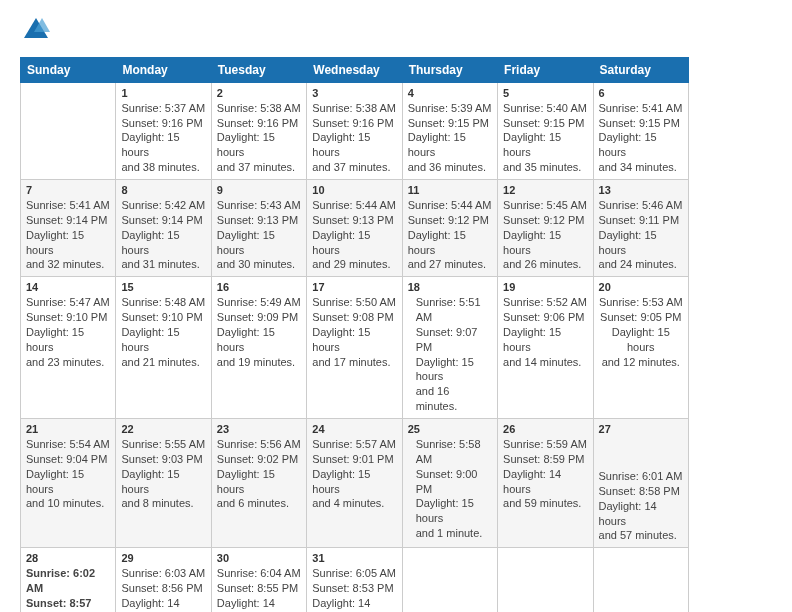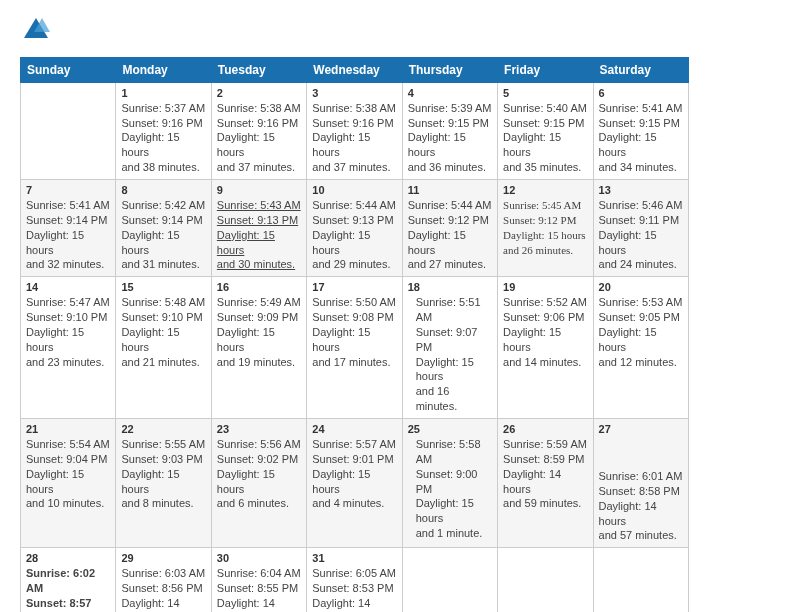--- a/index.html
+++ b/index.html
@@ -184,42 +184,42 @@
           </td>
           <td>
             <span class="day-number">8</span>
             <div class="cell-content" style="white-space: pre-line;">Sunrise: 5:42 AM
 Sunset: 9:14 PM
 Daylight: 15 hours
 and 31 minutes.</div>
           </td>
           <td>
             <span class="day-number">9</span>
-            <div class="cell-content" style="white-space: pre-line; text-decoration: underline;">Sunrise: 5:43 AM
+            <div class="cell-content" style="white-space: pre-line;">Sunrise: 5:43 AM
 Sunset: 9:13 PM
 Daylight: 15 hours
 and 30 minutes.</div>
           </td>
           <td>
             <span class="day-number">10</span>
             <div class="cell-content" style="white-space: pre-line;">Sunrise: 5:44 AM
 Sunset: 9:13 PM
 Daylight: 15 hours
 and 29 minutes.</div>
           </td>
           <td>
             <span class="day-number">11</span>
             <div class="cell-content" style="white-space: pre-line;">Sunrise: 5:44 AM
 Sunset: 9:12 PM
 Daylight: 15 hours
 and 27 minutes.</div>
           </td>
           <td>
             <span class="day-number">12</span>
-            <div class="cell-content" style="white-space: pre-line; font-family: Liberation Serif, serif;">Sunrise: 5:45 AM
+            <div class="cell-content" style="white-space: pre-line;">Sunrise: 5:45 AM
 Sunset: 9:12 PM
 Daylight: 15 hours
 and 26 minutes.</div>
           </td>
           <td>
             <span class="day-number">13</span>
             <div class="cell-content" style="white-space: pre-line;">Sunrise: 5:46 AM
 Sunset: 9:11 PM
 Daylight: 15 hours
 and 24 minutes.</div>
@@ -263,21 +263,21 @@
           </td>
           <td>
             <span class="day-number">19</span>
             <div class="cell-content" style="white-space: pre-line;">Sunrise: 5:52 AM
 Sunset: 9:06 PM
 Daylight: 15 hours
 and 14 minutes.</div>
           </td>
           <td>
             <span class="day-number">20</span>
-            <div class="cell-content" style="white-space: pre-line;">Sunrise: 5:53 AM
+            <div class="cell-content" style="white-space: pre-line; text-align: center;">Sunrise: 5:53 AM
 Sunset: 9:05 PM
 Daylight: 15 hours
 and 12 minutes.</div>
           </td>
         </tr>
         <tr>
           <td>
             <span class="day-number">21</span>
             <div class="cell-content" style="white-space: pre-line;">Sunrise: 5:54 AM
 Sunset: 9:04 PM

